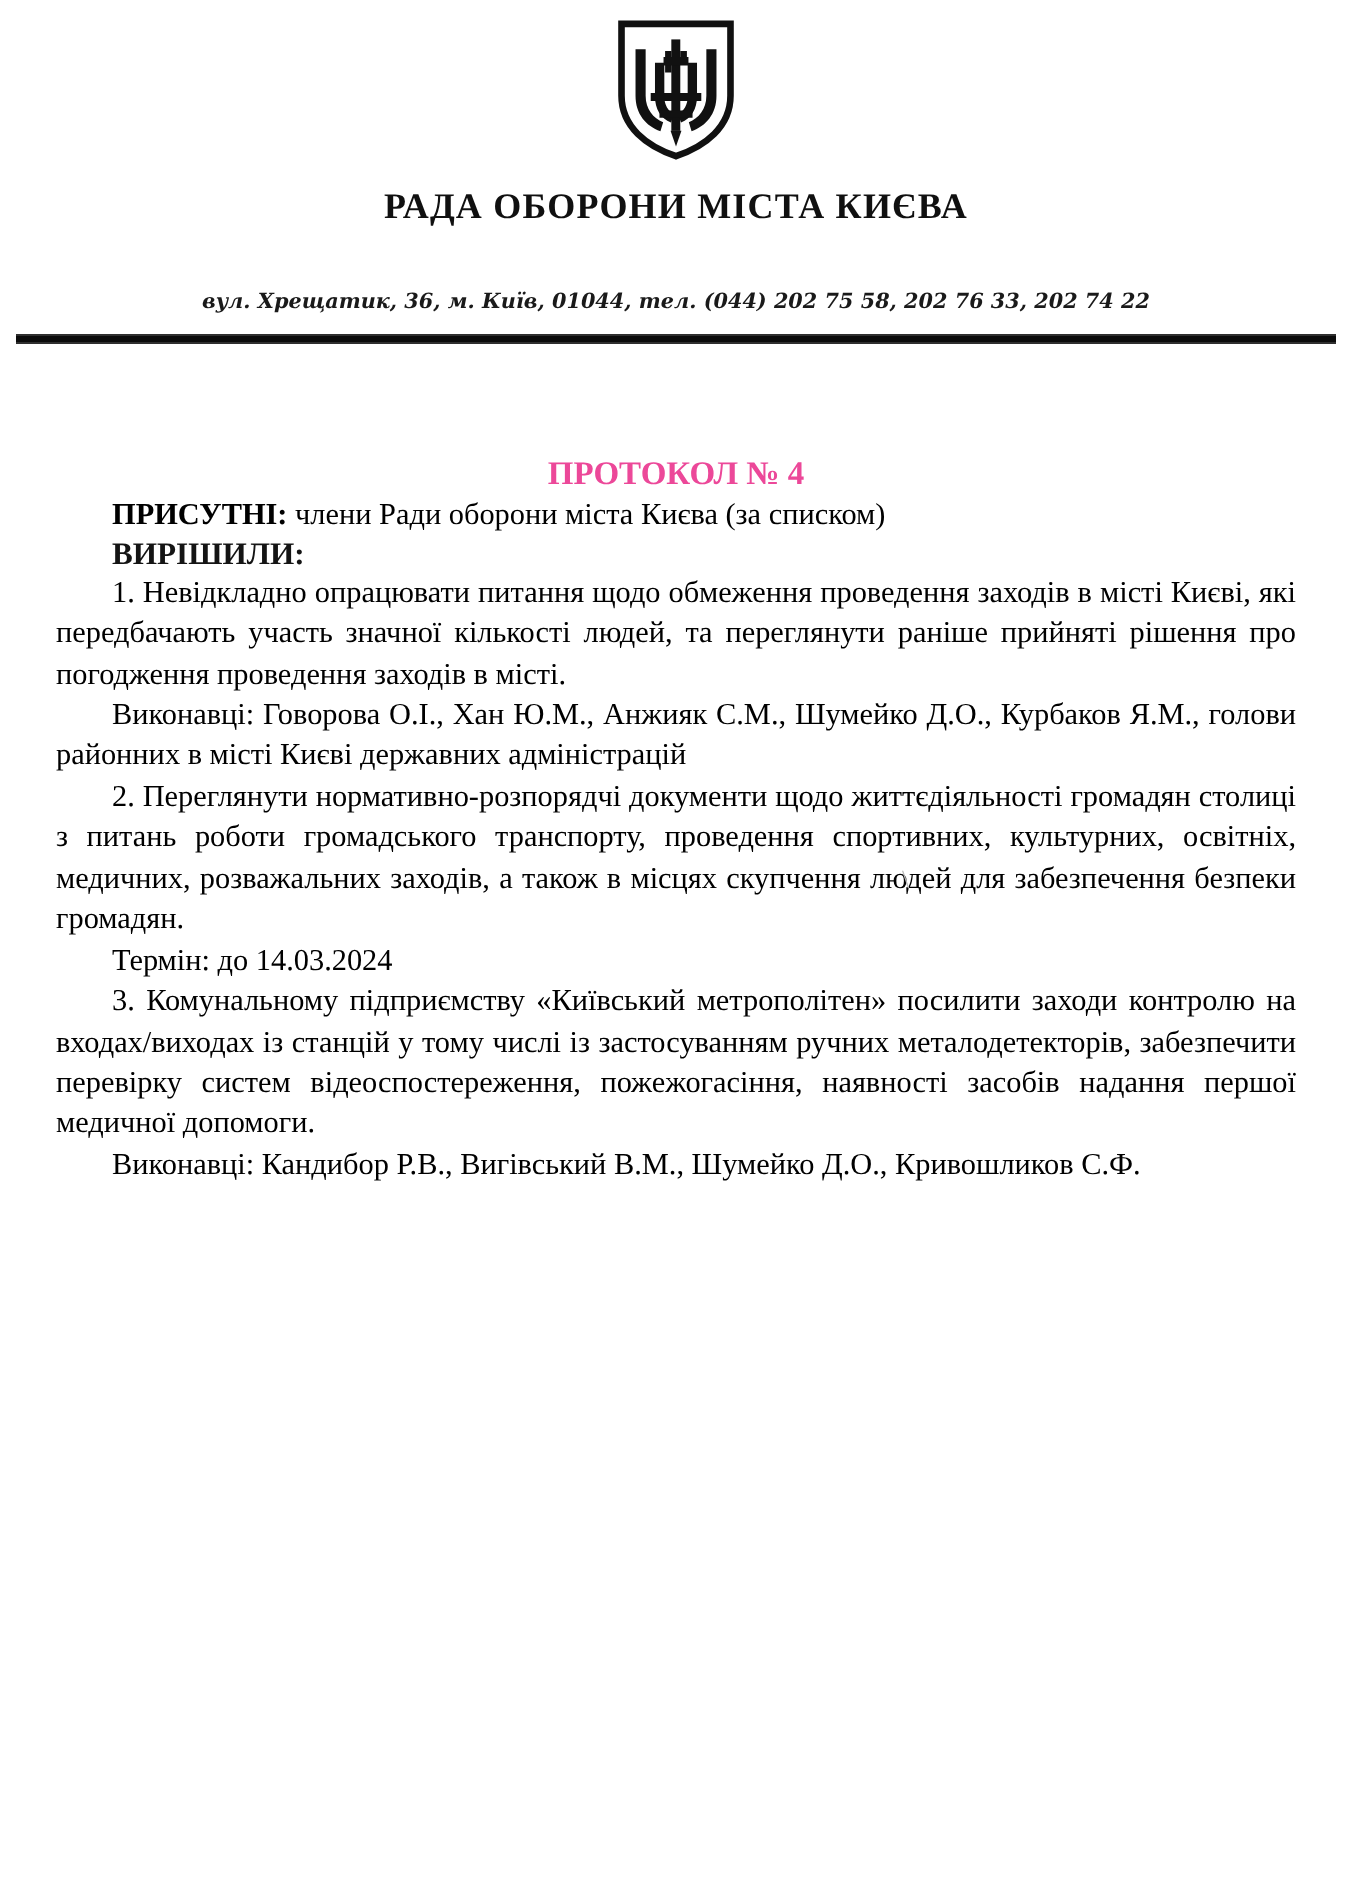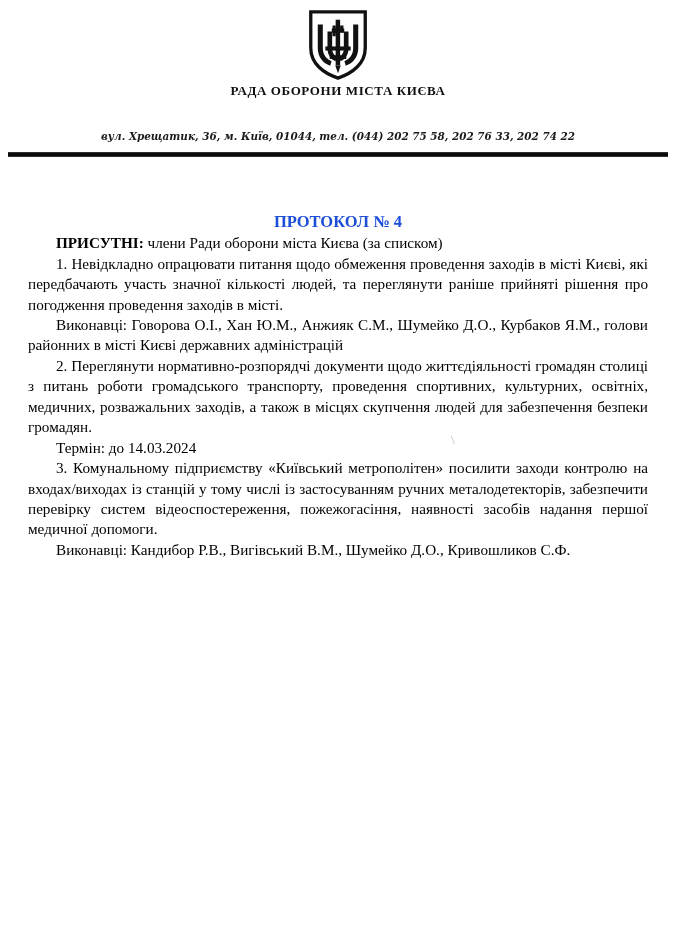--- a/index.html
+++ b/index.html
@@ -30,22 +30,22 @@
     padding-top: 9px;
     text-align: center;
   }
   .emblem {
     width: 66px;
     height: 72px;
     margin: 0 auto;
     display: block;
   }
   .org-title {
-    margin-top: 2px;
-    font-size: 13px;
+    margin-top: 12px;
+    font-size: 18px;
     font-weight: bold;
     letter-spacing: 0.6px;
     color: #101010;
     font-family: "Liberation Serif", "DejaVu Serif", serif;
   }
   .contact-block {
     margin-top: 29px;
     font-family: "DejaVu Serif", "Liberation Serif", serif;
     font-style: italic;
     font-weight: bold;
@@ -71,21 +71,21 @@
   .doc-body {
     padding: 0 28px 0 28px;
   }
 
   .doc-title {
     text-align: center;
     font-weight: bold;
     font-size: 16.5px;
     line-height: 1.42;
     margin-top: 53px;
-    color: #1d4ed8;
+    color: #ec4899;
   }
   .doc-title .line2 {
     display: block;
   }
 
   p.para {
     font-size: 15.2px;
     line-height: 1.345;
     margin: 0;
     text-align: justify;
@@ -171,20 +171,21 @@
     <div class="doc-title">
       <span>ПРОТОКОЛ № 4</span>
     </div>
 
     <p class="para gap-lg">
       <span class="label-bold">ПРИСУТНІ:</span><span> члени Ради оборони міста Києва (за списком)</span>
     </p>
 
 
 
+    <p class="heading-bold gap-lg">ВИРІШИЛИ:</p>
 
     <p class="para gap-md">1. Невідкладно опрацювати питання щодо обмеження проведення заходів в місті Києві, які передбачають участь значної кількості людей,  та переглянути раніше прийняті рішення про погодження проведення заходів в місті.</p>
     <p class="para gap-sm">Виконавці: Говорова О.І., Хан Ю.М., Анжияк С.М., Шумейко Д.О., Курбаков Я.М., голови районних в місті Києві державних адміністрацій</p>
 
     <p class="para gap-lg">2. Переглянути нормативно-розпорядчі документи щодо життєдіяльності громадян столиці з питань роботи громадського транспорту, проведення спортивних, культурних, освітніх, медичних, розважальних заходів, а також в місцях скупчення людей для забезпечення безпеки громадян.</p>
     <p class="para noindent gap-xs" style="text-indent:28px">Термін: до 14.03.2024</p>
 
     <p class="para gap-md">3. Комунальному підприємству «Київський метрополітен» посилити заходи контролю на входах/виходах із станцій у тому числі із застосуванням ручних металодетекторів, забезпечити перевірку систем відеоспостереження, пожежогасіння, наявності засобів надання першої медичної допомоги.</p>
     <p class="para gap-sm">Виконавці: Кандибор Р.В., Вигівський В.М., Шумейко Д.О., Кривошликов С.Ф.</p>
 

